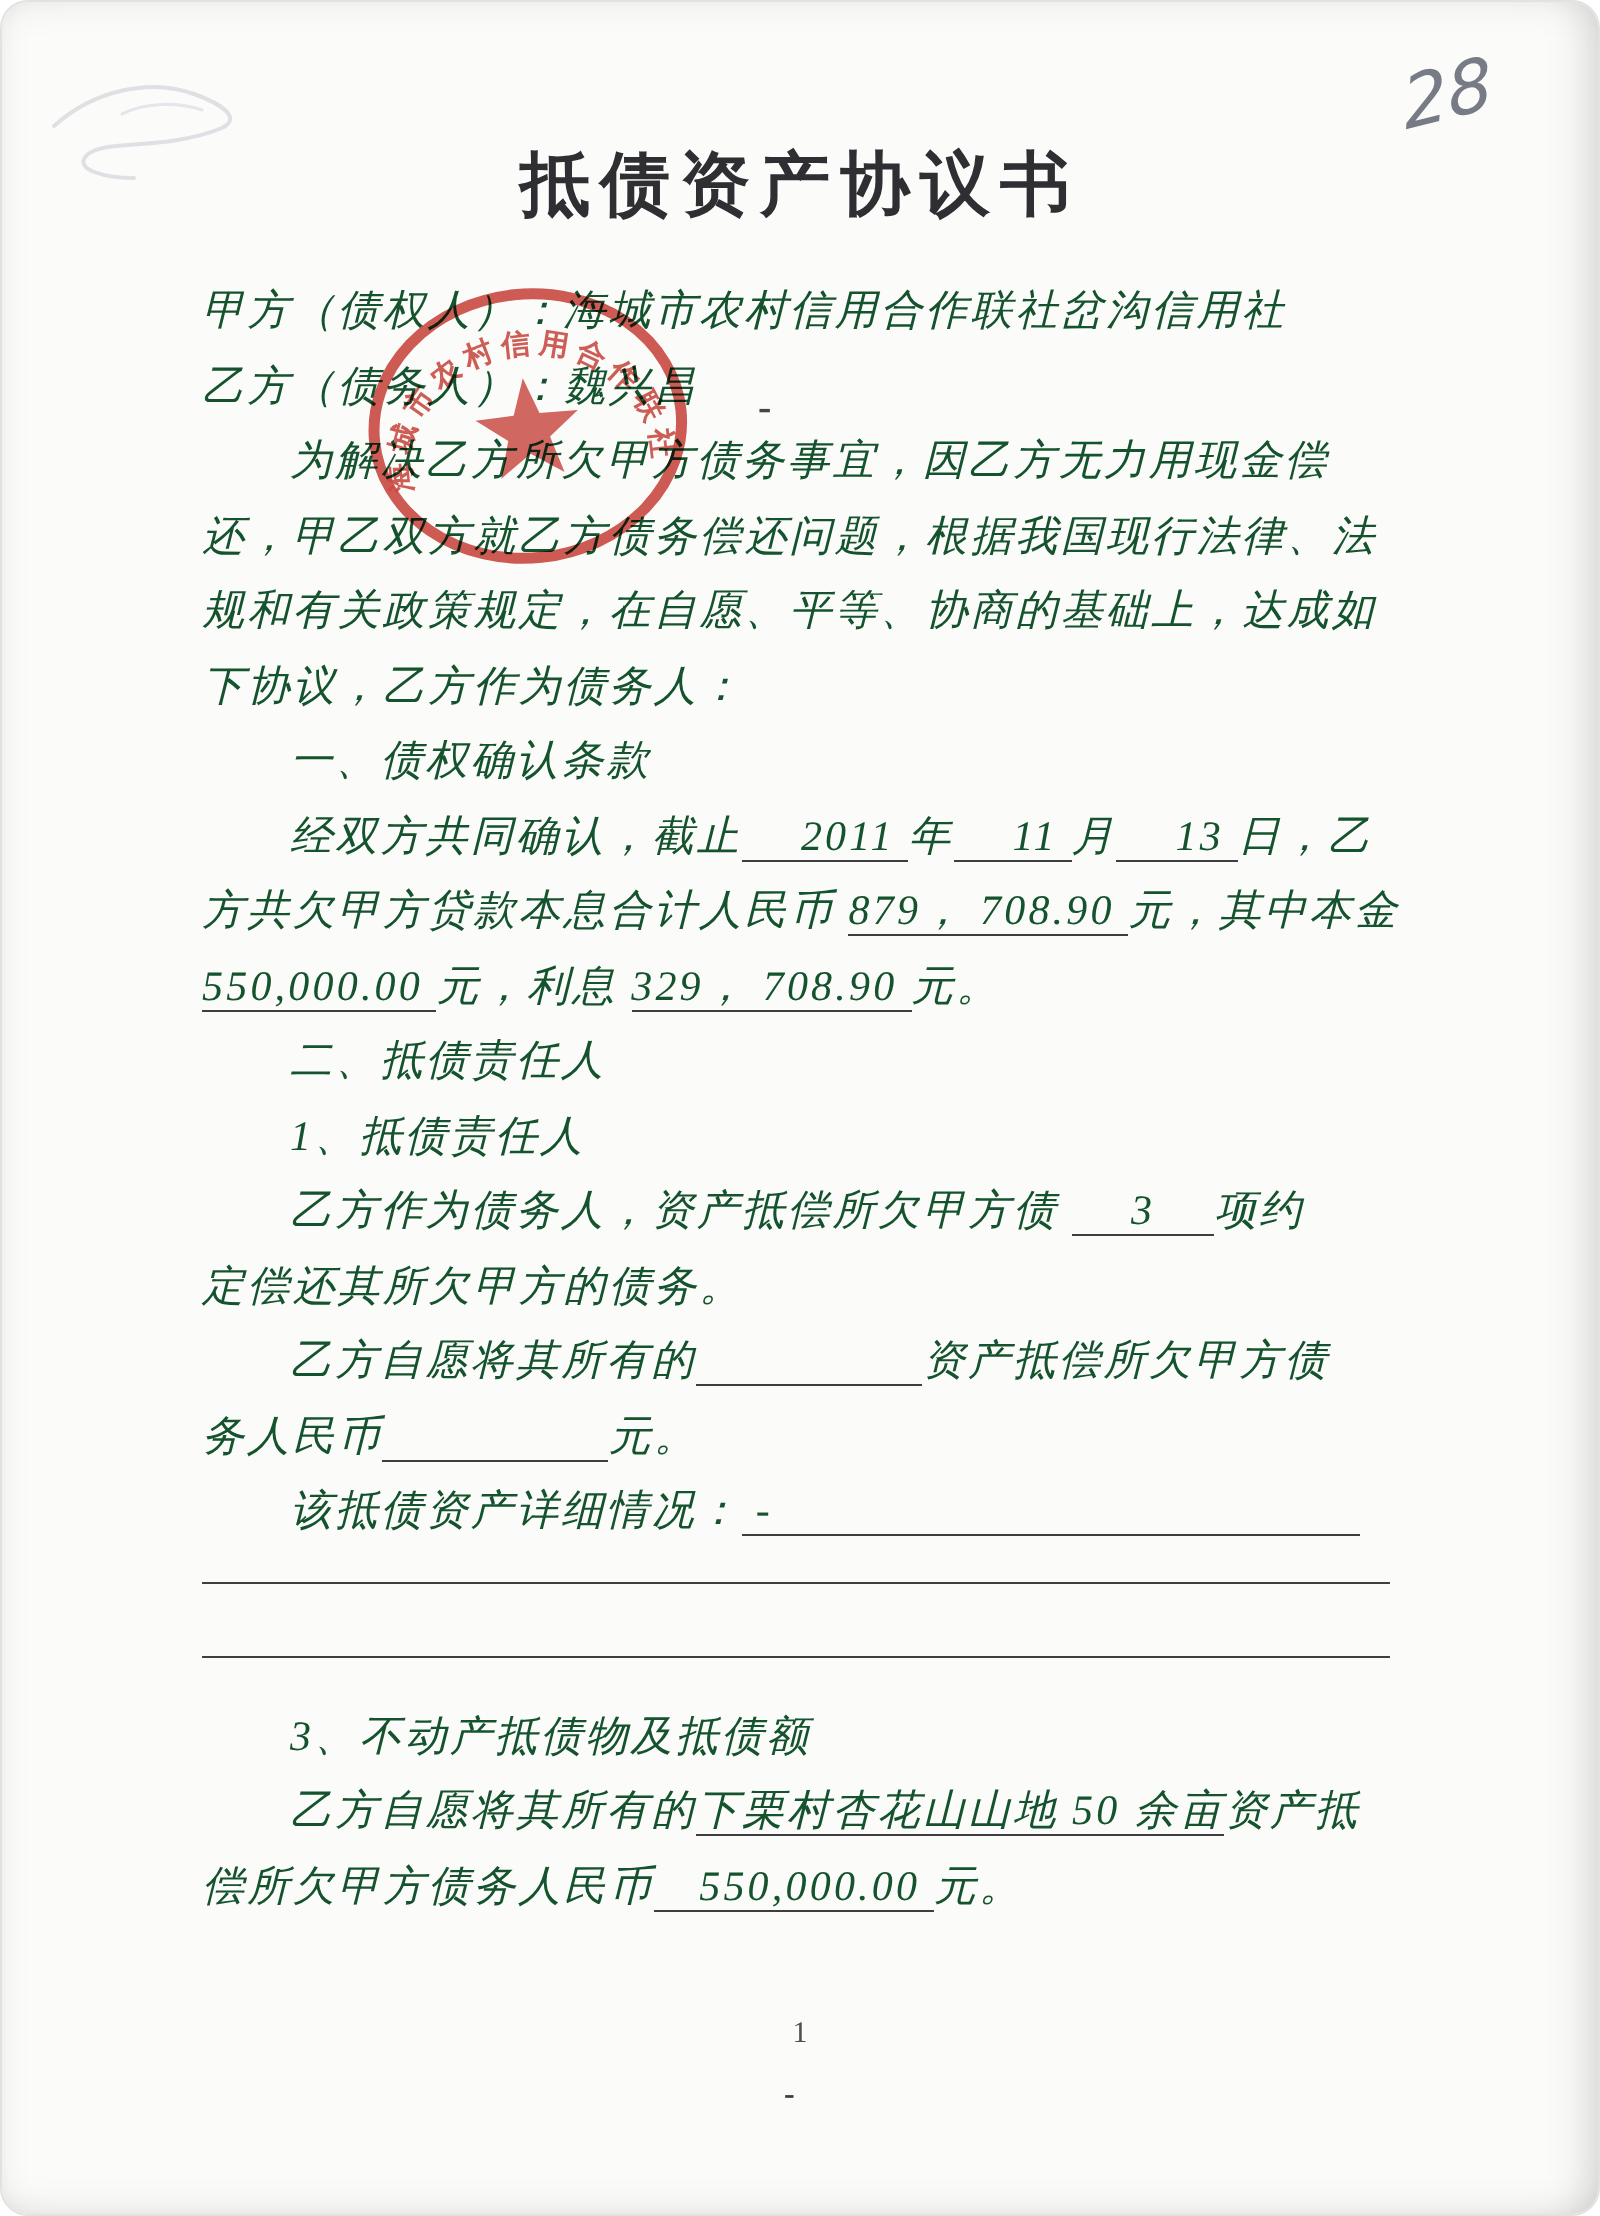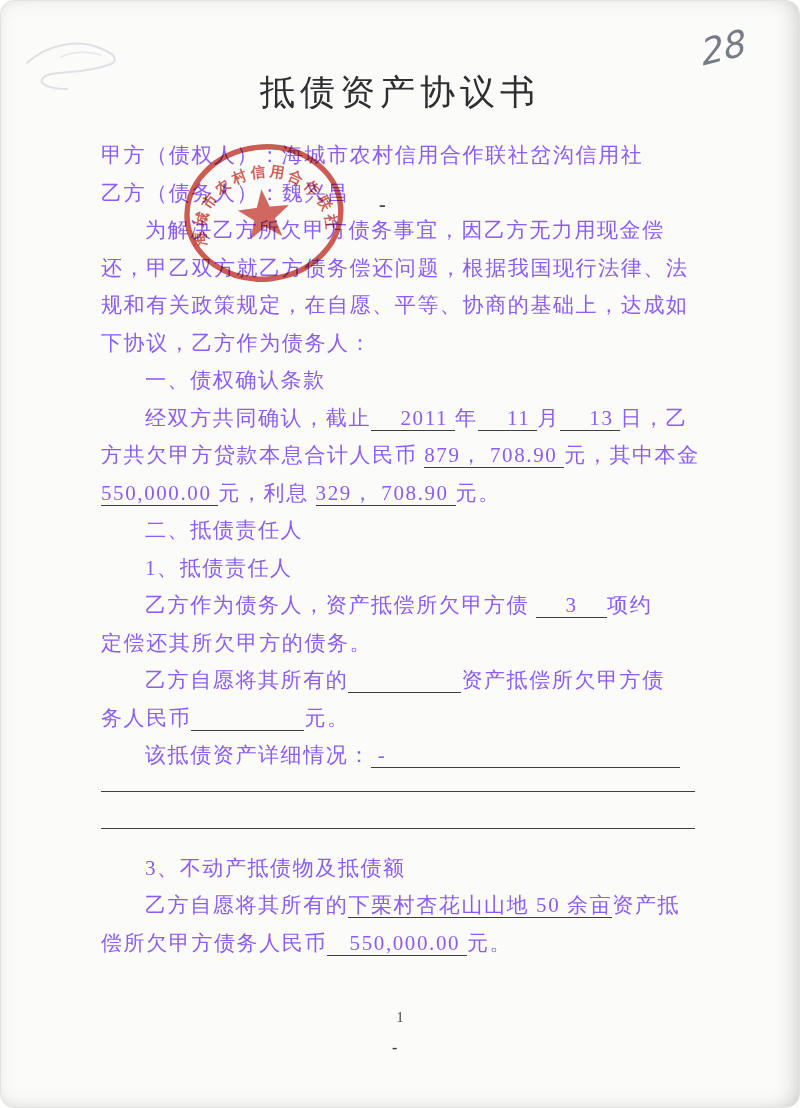--- a/index.html
+++ b/index.html
@@ -18,30 +18,31 @@
     box-shadow:
       inset -16px 0 20px -12px rgba(110,110,110,.28),
       inset 10px 0 16px -12px rgba(140,140,140,.14),
       inset 0 -12px 18px -12px rgba(130,130,130,.18),
       inset 0 14px 18px -14px rgba(150,150,150,.12);
   }
   .doc-title {
     margin: 68px 0 21px 0;
     text-align: center;
     font-size: 35px;
-    font-weight: normal;
+    font-weight: bold;
     letter-spacing: 5px;
     color: #2e2e33;
   }
   .doc-body {
     padding: 0 104px 0 100px;
     font-size: 21px;
     line-height: 37.5px;
     letter-spacing: 1.6px;
-    color: #8b5cf6;
+    color: #14532d;
+    font-style: italic;
   }
   .doc-line { white-space: nowrap; }
   .doc-line.indent { text-indent: 44px; }
   .doc-line .u {
     border-bottom: 1.5px solid #3e3e42;
     white-space: pre;
   }
   .doc-line.rule { height: 37.5px; position: relative; }
   .doc-line.rule::after {
     content: "";

